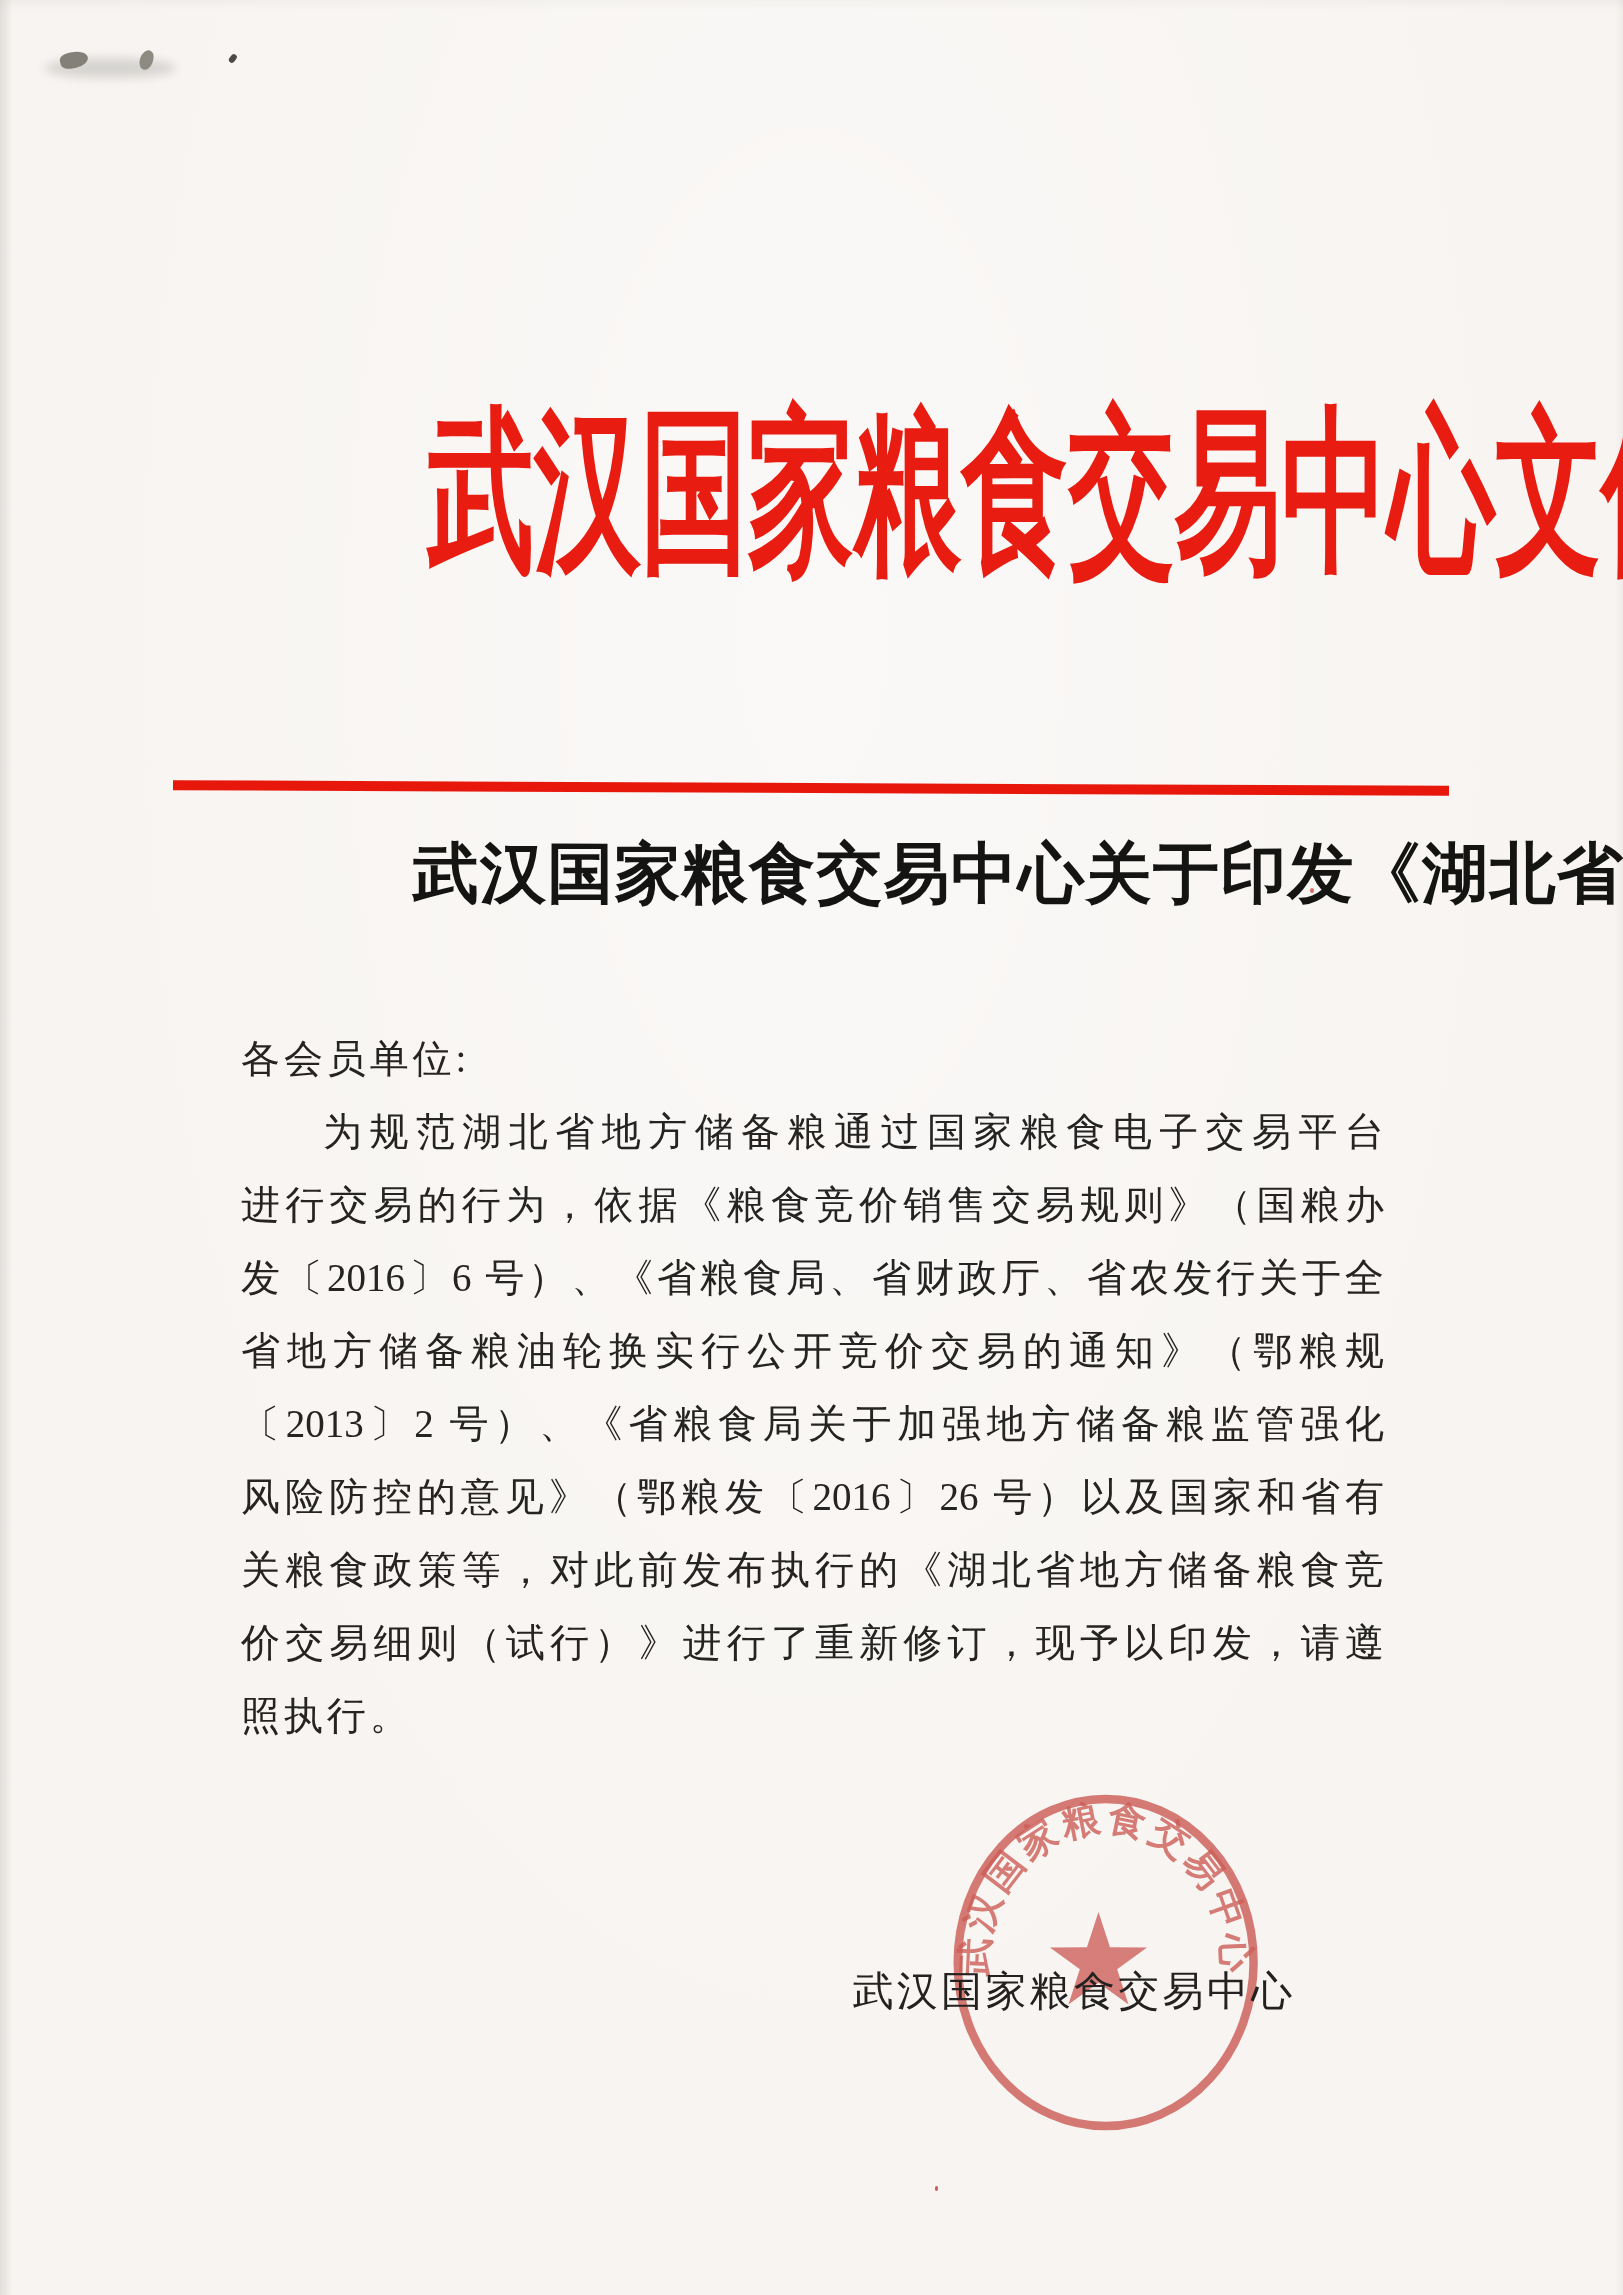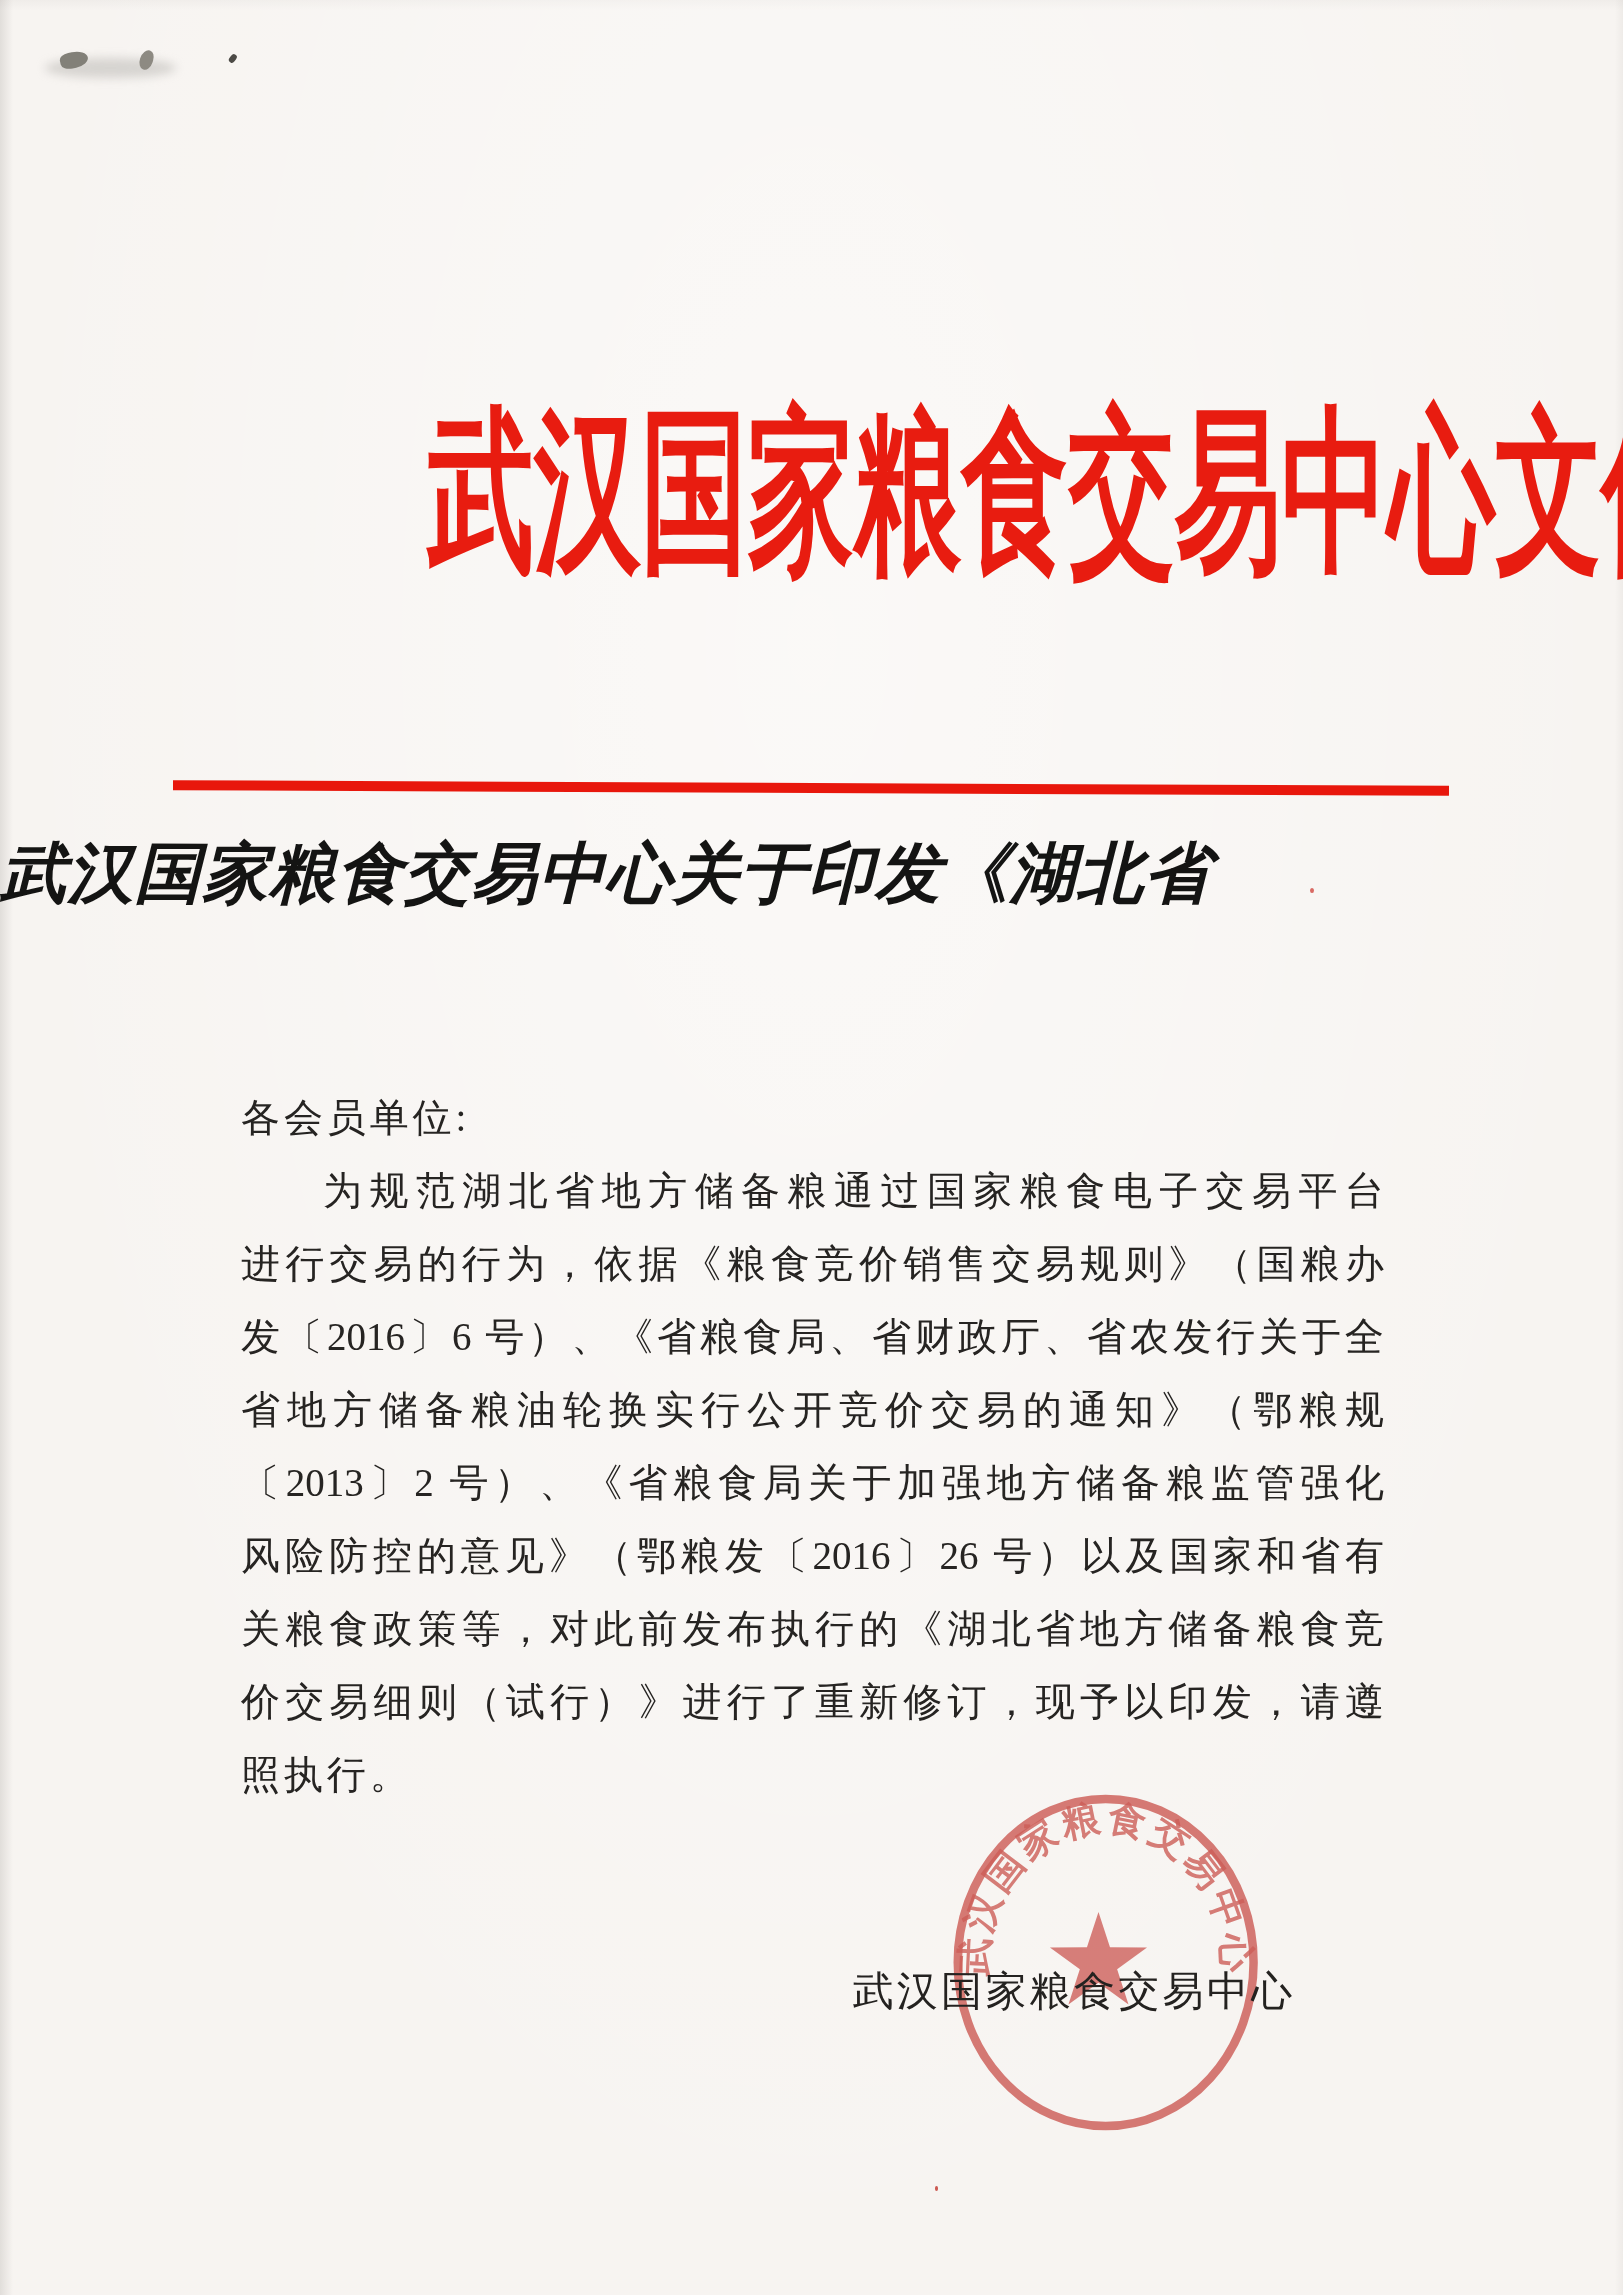--- a/index.html
+++ b/index.html
@@ -77,33 +77,32 @@
     left: 173px; top: 783px;
     width: 1276px; height: 9.8px;
     background: #e8170c;
     transform: rotate(0.25deg);
   }
 
   
   .doc-title {
     position: absolute;
     left: 0; top: 826px; width: 100%;
-    text-align: left;
+    text-align: right;
     font-size: 66px;
     font-weight: bold;
     color: #141413;
     line-height: 96px;
     letter-spacing: 1.3px;
-    font-style: italic;
   }
 
   
   .body-block {
     position: absolute;
-    left: 241px; top: 1081px;
+    left: 241px; top: 1022px;
     width: 1143px;
     font-size: 39px;
     color: #262422;
   }
   .line {
     height: 73px;
     display: flex;
     align-items: center;
   }
   .line.plain { display: block; line-height: 73px; letter-spacing: 3.9px; }

